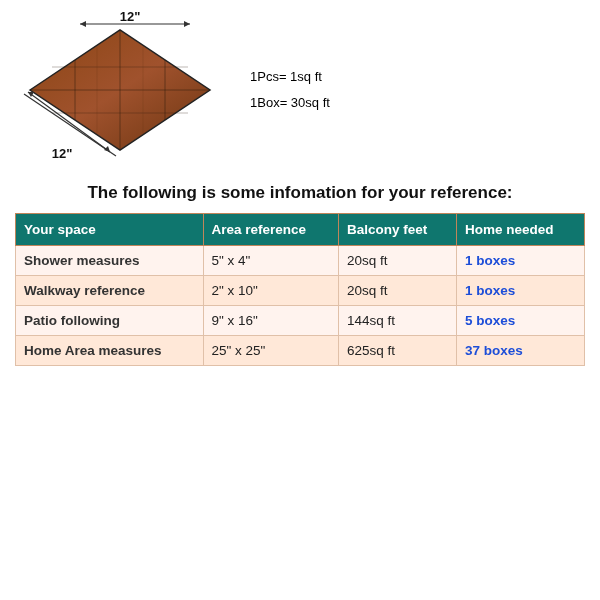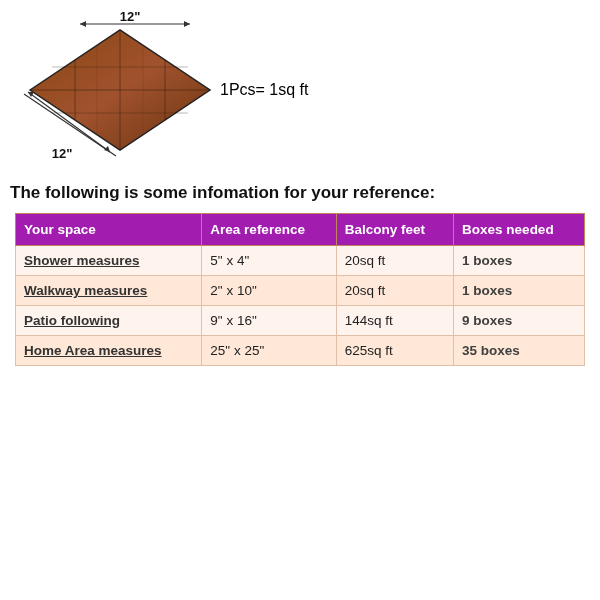--- a/index.html
+++ b/index.html
@@ -23,44 +23,45 @@
       position: relative;
       flex-shrink: 0;
     }
 
     .tile-svg {
       width: 100%;
       height: 100%;
     }
 
     .product-info {
-      font-size: 16px;
+      margin-left: 30px;
+      font-size: 13px;
       line-height: 2;
     }
 
     .headline {
-      text-align: left;
+      text-align: center;
       font-size: 17px;
       font-weight: bold;
       padding: 8px 10px 10px 10px;
       color: #111;
     }
 
     .table-wrap {
       padding: 0 15px;
     }
 
     table {
       width: 100%;
       border-collapse: collapse;
       font-size: 13.5px;
     }
 
     thead tr {
-      background-color: #a21caf;
+      background-color: #0f766e;
       color: #fff;
     }
 
     thead th {
       padding: 8px 8px;
       text-align: left;
       font-weight: bold;
       border: 1px solid #c0855a;
     }
 
@@ -72,28 +73,27 @@
       background-color: #ffe8d8;
     }
 
     tbody td {
       padding: 7px 8px;
       border: 1px solid #e0c0a8;
       color: #222;
     }
 
     tbody td.boxes {
-      color: #404040;
+      color: #1d4ed8;
       font-weight: bold;
     }
 
     tbody td.space-name {
       font-weight: bold;
       color: #333;
-      text-decoration: underline;
     }
   </style>
 </head>
 <body>
 
 <div class="top-section">
   <div class="tile-image">
     
     <svg class="tile-svg" viewBox="0 0 200 160" xmlns="http://www.w3.org/2000/svg">
 
@@ -132,55 +132,56 @@
       <text x="42" y="148" font-size="13" font-weight="bold" fill="#111" text-anchor="middle">12"</text>
 
       <line x1="8" y1="82" x2="90" y2="142" stroke="#333" stroke-width="1.2"></line>
       <polygon points="8,82 14,82 11,87" fill="#333"></polygon>
       <polygon points="90,142 84,140 88,136" fill="#333"></polygon>
     </svg>
   </div>
 
   <div class="product-info">
     <div>1Pcs= 1sq ft</div>
+    <div>1Box= 30sq ft</div>
   </div>
 </div>
 
 <div class="headline">The following is some infomation for your reference:</div>
 
 <div class="table-wrap">
   <table>
     <thead>
       <tr>
         <th>Your space</th>
         <th>Area reference</th>
         <th>Balcony feet</th>
-        <th>Boxes needed</th>
+        <th>Home needed</th>
       </tr>
     </thead>
     <tbody id="table-body">
     <tr>
           <td class="space-name">Shower measures</td>
           <td>5" x 4"</td>
           <td>20sq ft</td>
           <td class="boxes">1 boxes</td>
         </tr>
         <tr>
-          <td class="space-name">Walkway measures</td>
+          <td class="space-name">Walkway reference</td>
           <td>2" x 10"</td>
           <td>20sq ft</td>
           <td class="boxes">1 boxes</td>
         </tr>
         <tr>
           <td class="space-name">Patio following</td>
           <td>9" x 16"</td>
           <td>144sq ft</td>
-          <td class="boxes">9 boxes</td>
+          <td class="boxes">5 boxes</td>
         </tr>
         <tr>
           <td class="space-name">Home Area measures</td>
           <td>25" x 25"</td>
           <td>625sq ft</td>
-          <td class="boxes">35 boxes</td>
+          <td class="boxes">37 boxes</td>
         </tr>
       </tbody>
   </table>
 </div>
 
 </body></html>

